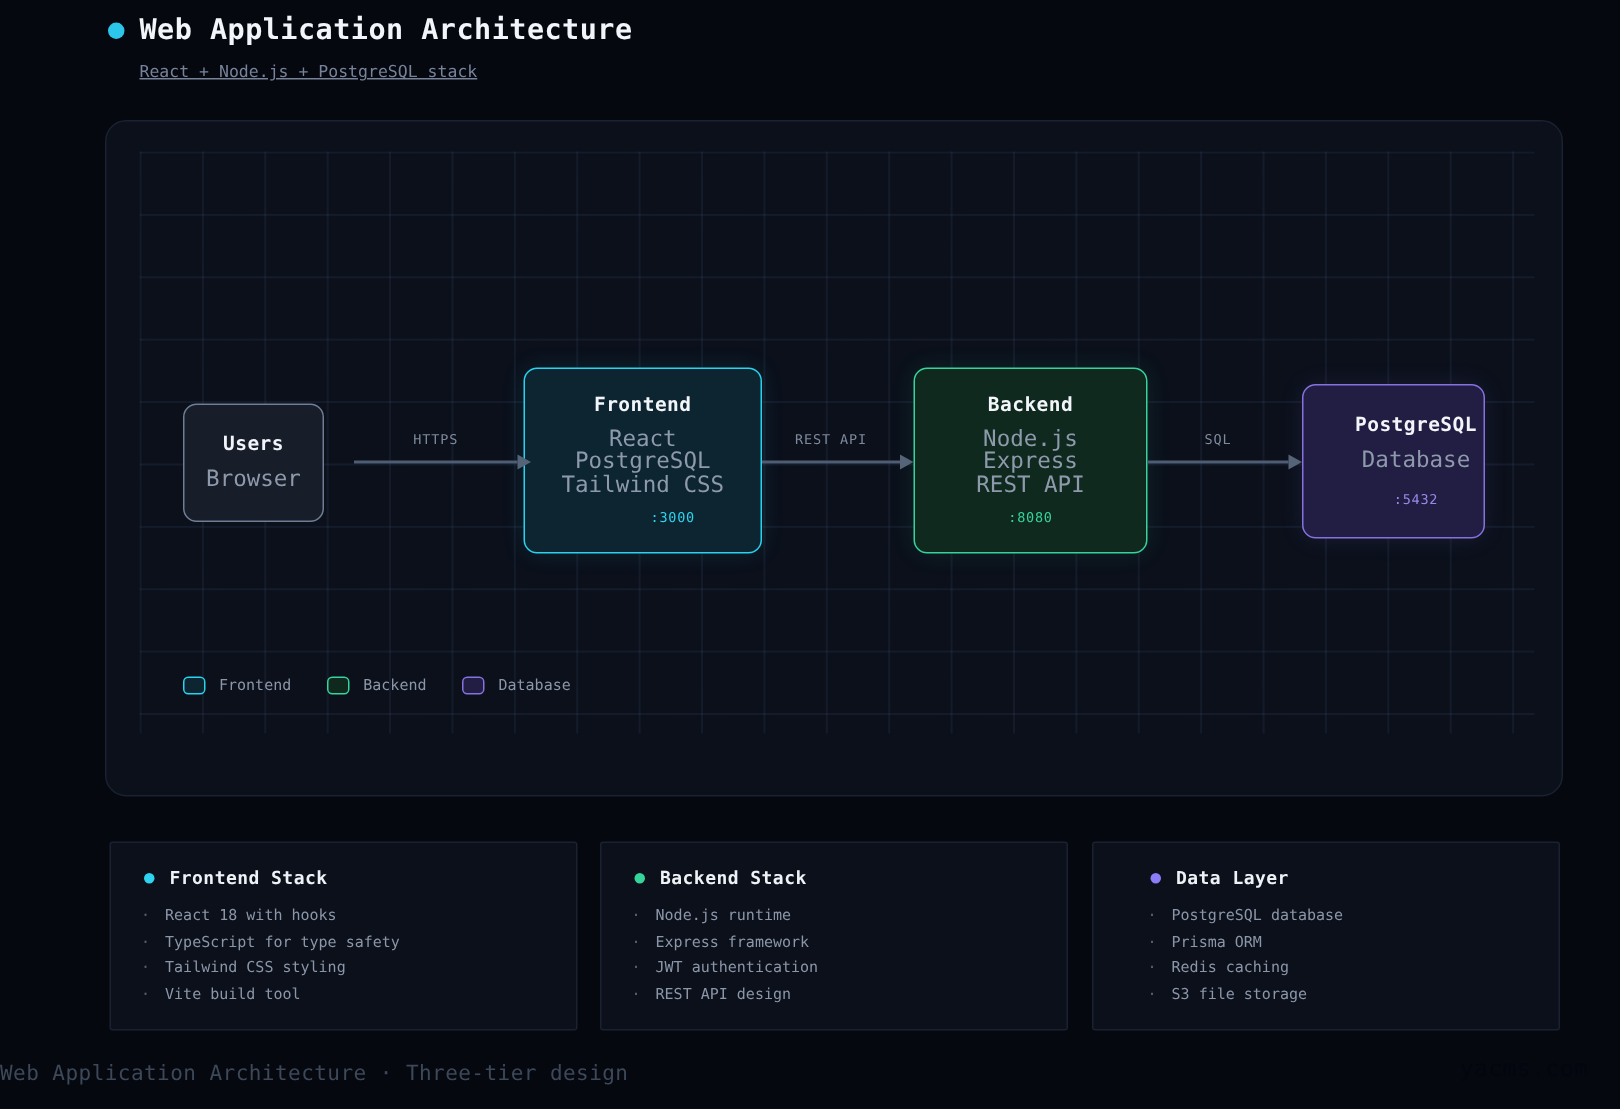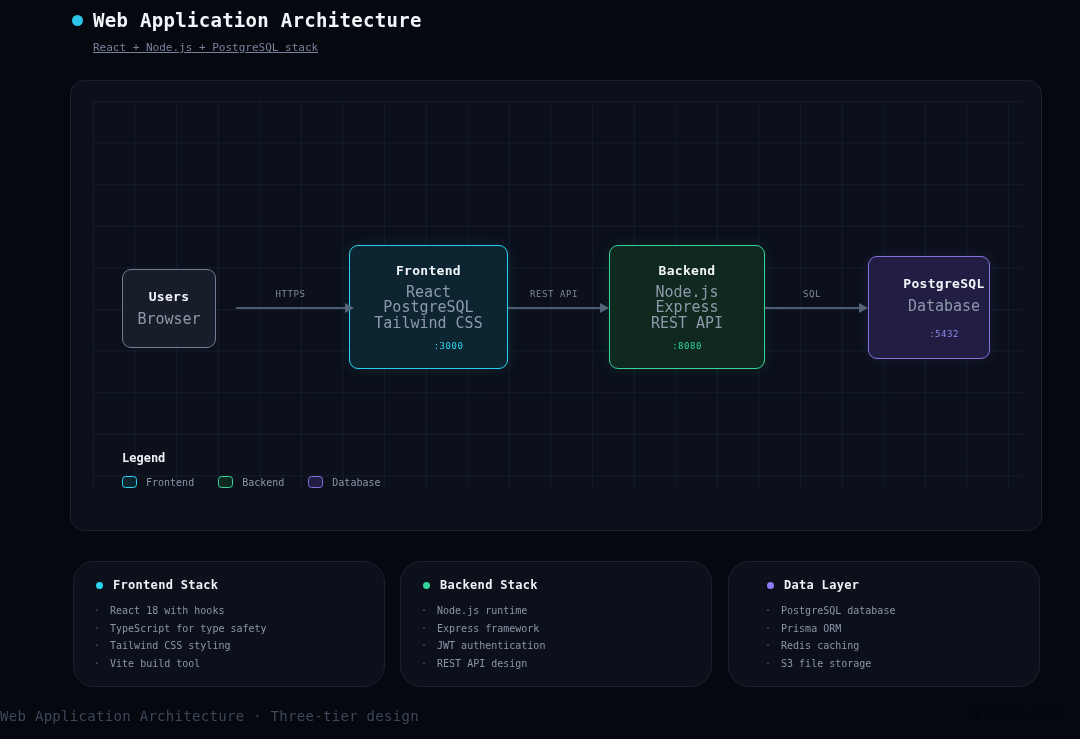--- a/index.html
+++ b/index.html
@@ -108,21 +108,21 @@
   .swatch-frontend { border-color:#27d3ef; background:#0c2531; }
   .swatch-backend  { border-color:#36d49a; background:#0f291f; }
   .swatch-database { border-color:#8572e0; background:#221d43; }
   .legend-label { font-size:10px; color:#8b96a8; }
 
   
   .card {
     position:absolute; top:561px;
     width:312px; height:126px;
     background:#0b101b; border:1px solid #1a2130;
-    border-radius:21px; padding:16px 20px;
+    border-radius:2px; padding:16px 20px;
   }
   .card-1 { left:73px; }
   .card-2 { left:400px;text-align:right; }
   .card-3 { left:728px;padding-left:36px; }
   .card-head { display:flex; align-items:center; gap:10px; margin-bottom:10px; margin-left:2px; }
   .card-dot { width:7px; height:7px; border-radius:50%; flex:none; }
   .dot-cyan   { background:#2ed4ef; }
   .dot-green  { background:#35d49b; }
   .dot-purple { background:#8b7cf8; }
   .card-title { font-size:12px; font-weight:bold; color:#eef2f7; letter-spacing:0.3px; }
@@ -185,21 +185,20 @@
   <div class="edge edge-2">
     <div class="edge-label">REST API</div>
     <span class="arrowhead"></span>
   </div>
   <div class="edge edge-3">
     <div class="edge-label">SQL</div>
     <span class="arrowhead"></span>
   </div>
 
   <div class="legend">
-    <div class="legend-title">Legend</div>
     <div class="legend-row">
       <div class="legend-item">
         <span class="swatch swatch-frontend"></span>
         <span class="legend-label">Frontend</span>
       </div>
       <div class="legend-item">
         <span class="swatch swatch-backend"></span>
         <span class="legend-label">Backend</span>
       </div>
       <div class="legend-item">

